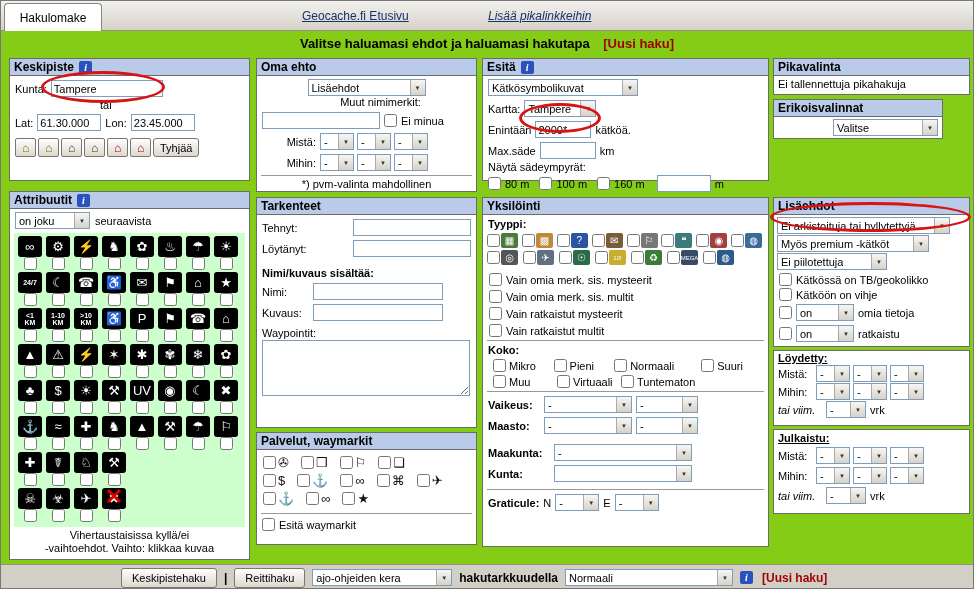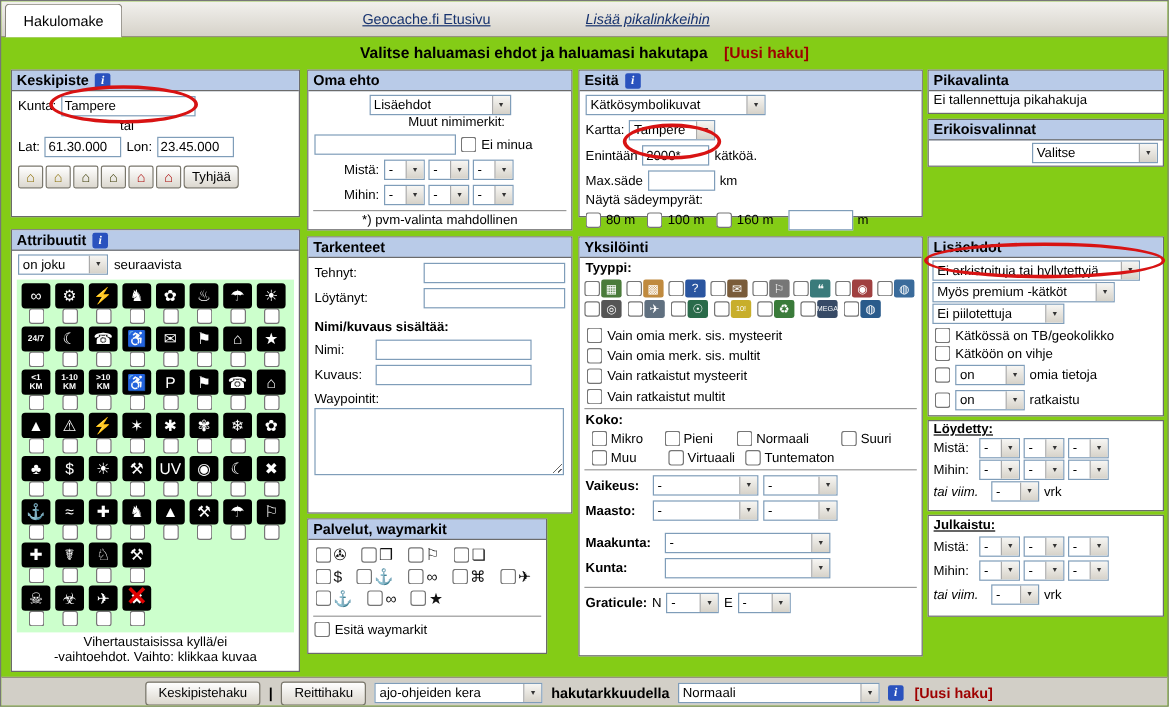--- a/index.html
+++ b/index.html
@@ -216,21 +216,21 @@
     </div>
   </div>
 
   <div class="panel" style="left:772px;top:57px;width:197px;height:37px">
     <div class="phead">
       <span>Pikavalinta</span>
     </div>
     <div style="padding:2px 4px">Ei tallennettuja pikahakuja</div>
   </div>
 
-  <div class="panel" style="left:772px;top:98px;width:197px;height:40px">
+  <div class="panel" style="left:772px;top:98px;width:170px;height:40px">
     <div class="phead">
       <span>Erikoisvalinnat</span>
     </div>
     <div style="padding:2px 4px;text-align:right">
       <span class="sel" style="width:105px">
         <span class="sel-v">Valitse</span>
         <span class="arr"></span>
       </span>
     </div>
   </div>
@@ -516,21 +516,21 @@
     <div class="row">
       <span>Kuvaus:</span>
       <input class="txt" style="width: 130px; margin-left: auto; margin-right: 28px;">
     </div>
     <div style="padding:4px 5px 1px">Waypointit:</div>
     <div style="padding:0 5px">
       <textarea class="txt" style="width: 208px; height: 56px; resize: both;"></textarea>
     </div>
   </div>
 
-  <div class="panel" style="left:255px;top:431px;width:200px;height:113px">
+  <div class="panel" style="left:255px;top:431px;width:221px;height:113px">
     <div class="phead">
       <span>Palvelut, waymarkit</span>
     </div>
     <div id="palvelut-grid" style="padding:2px 6px">
         <div style="display: flex; align-items: center; gap: 12px; margin: 3px 0px;">
           <span style="display: inline-flex; align-items: center; gap: 2px;">
             <input type="checkbox" style="">
             <span class="svc">✇</span>
           </span>
           <span style="display: inline-flex; align-items: center; gap: 2px;">

